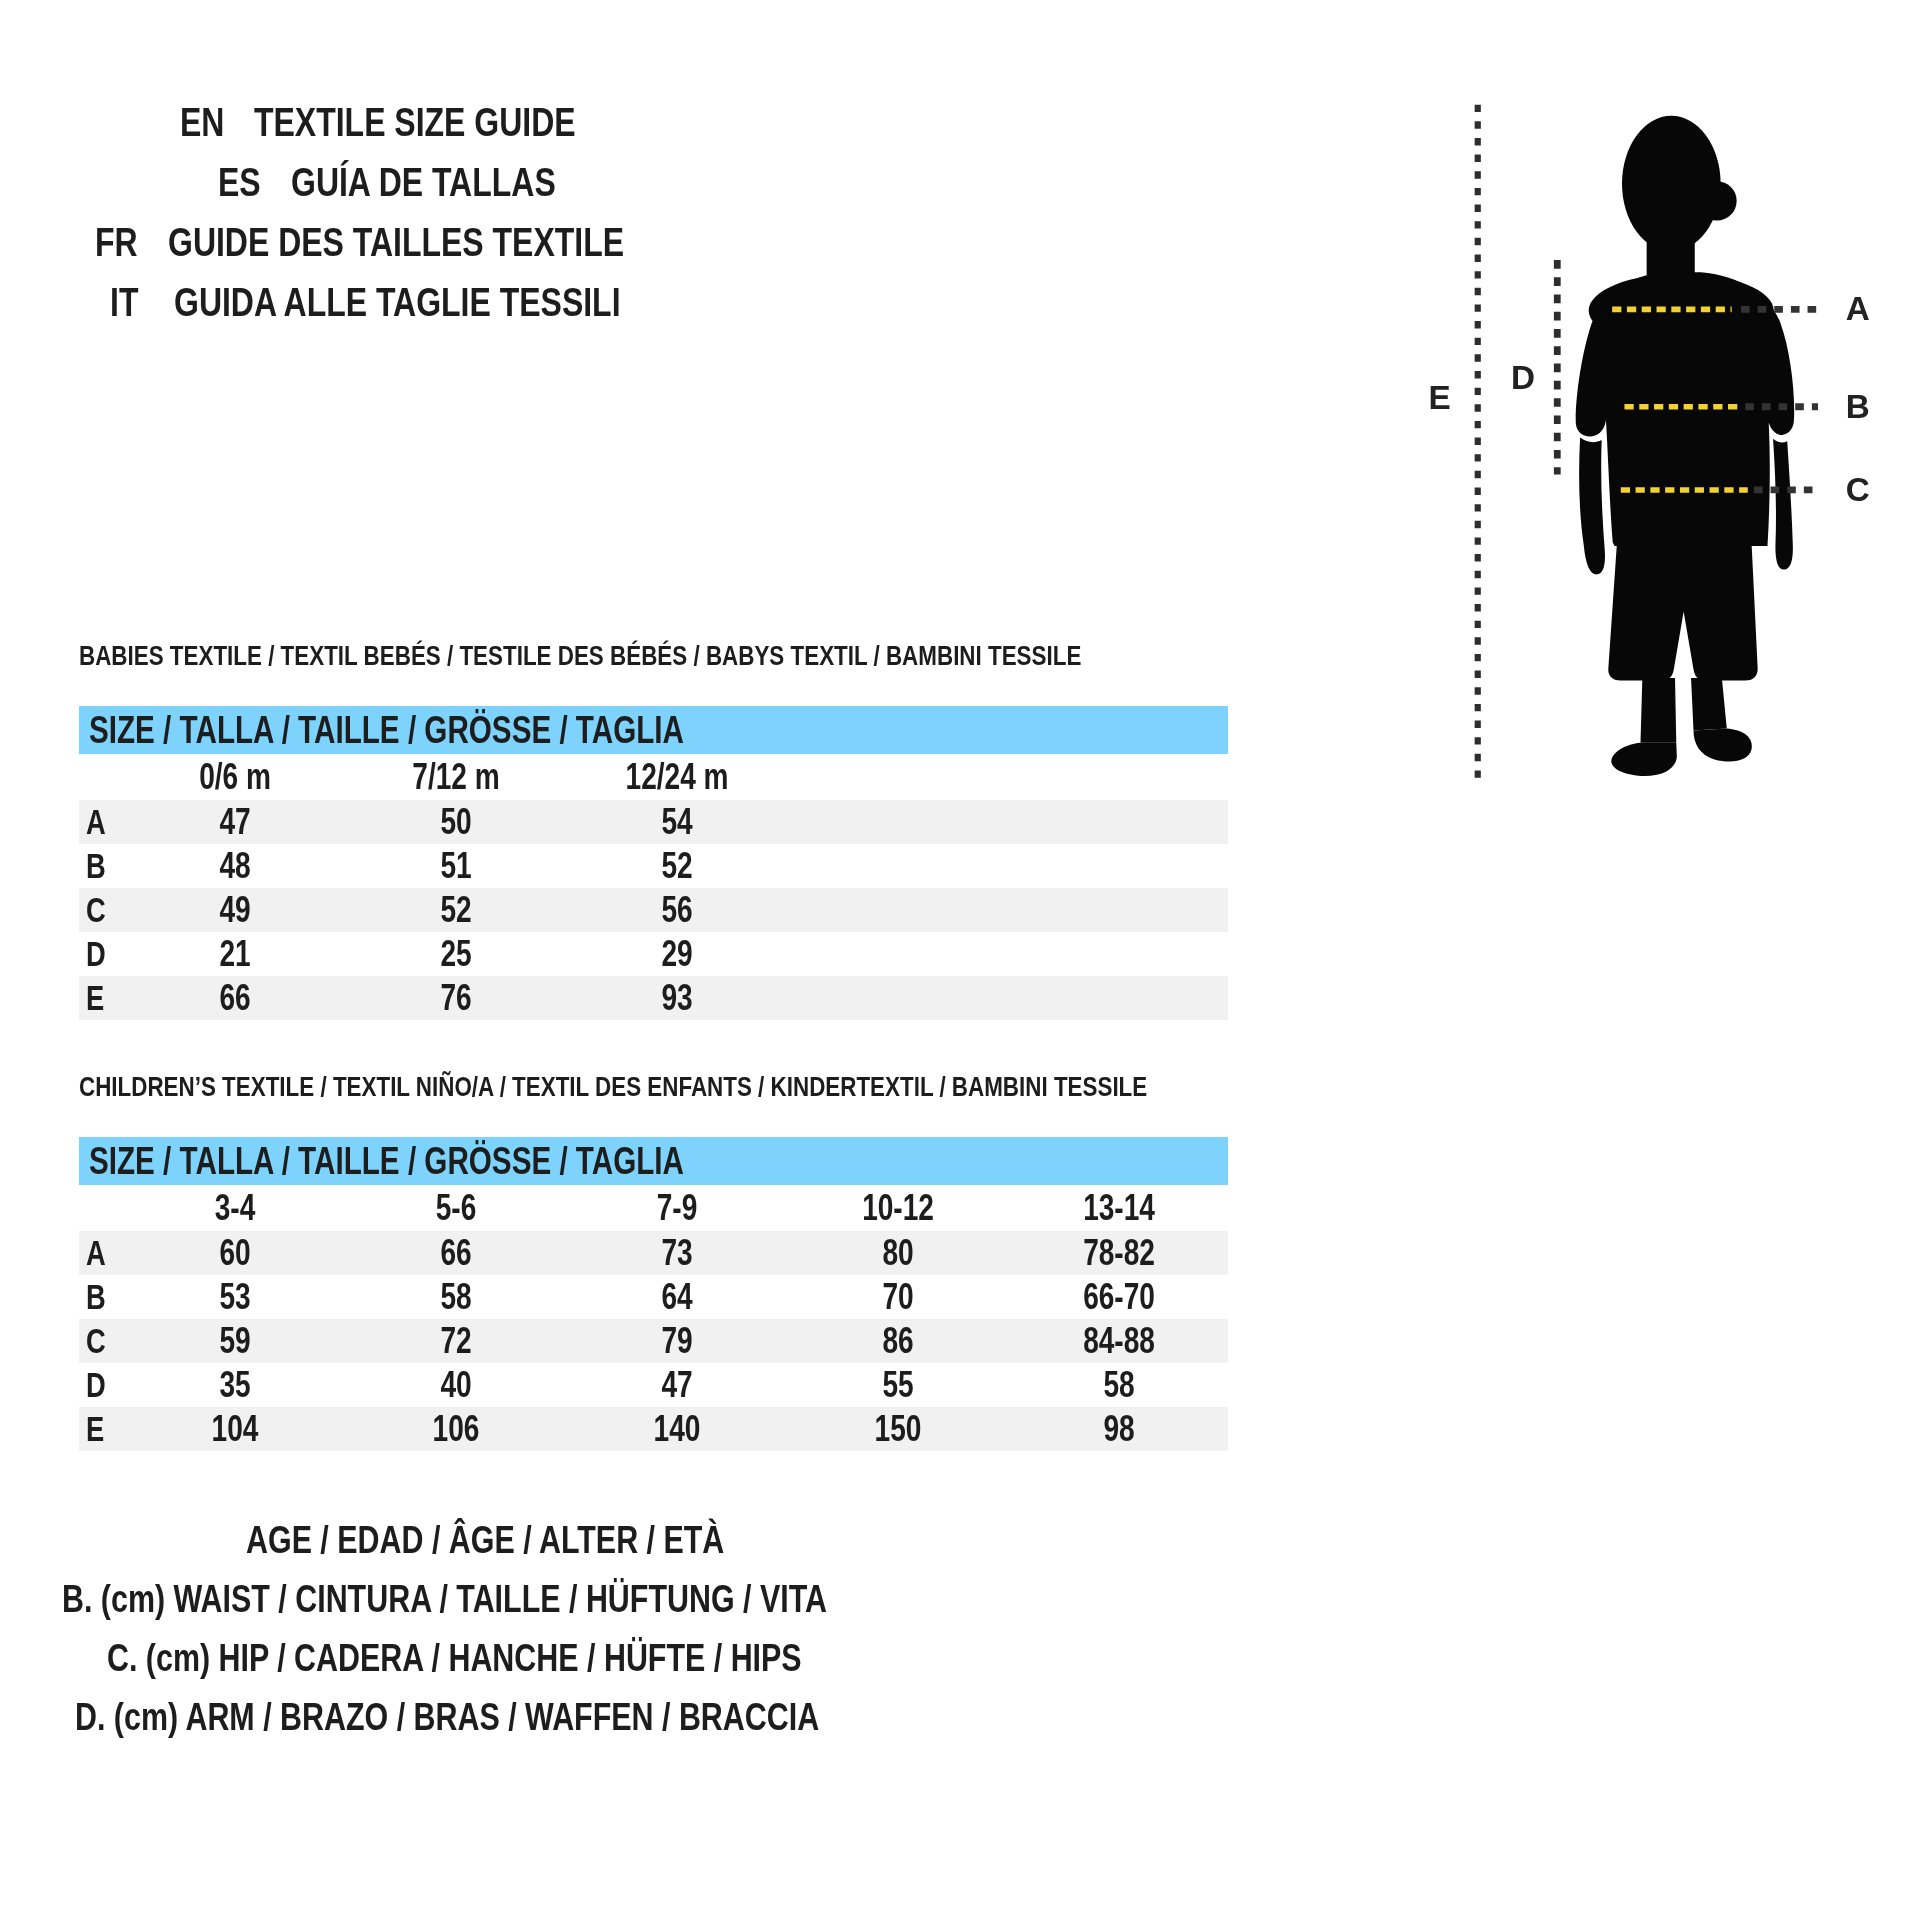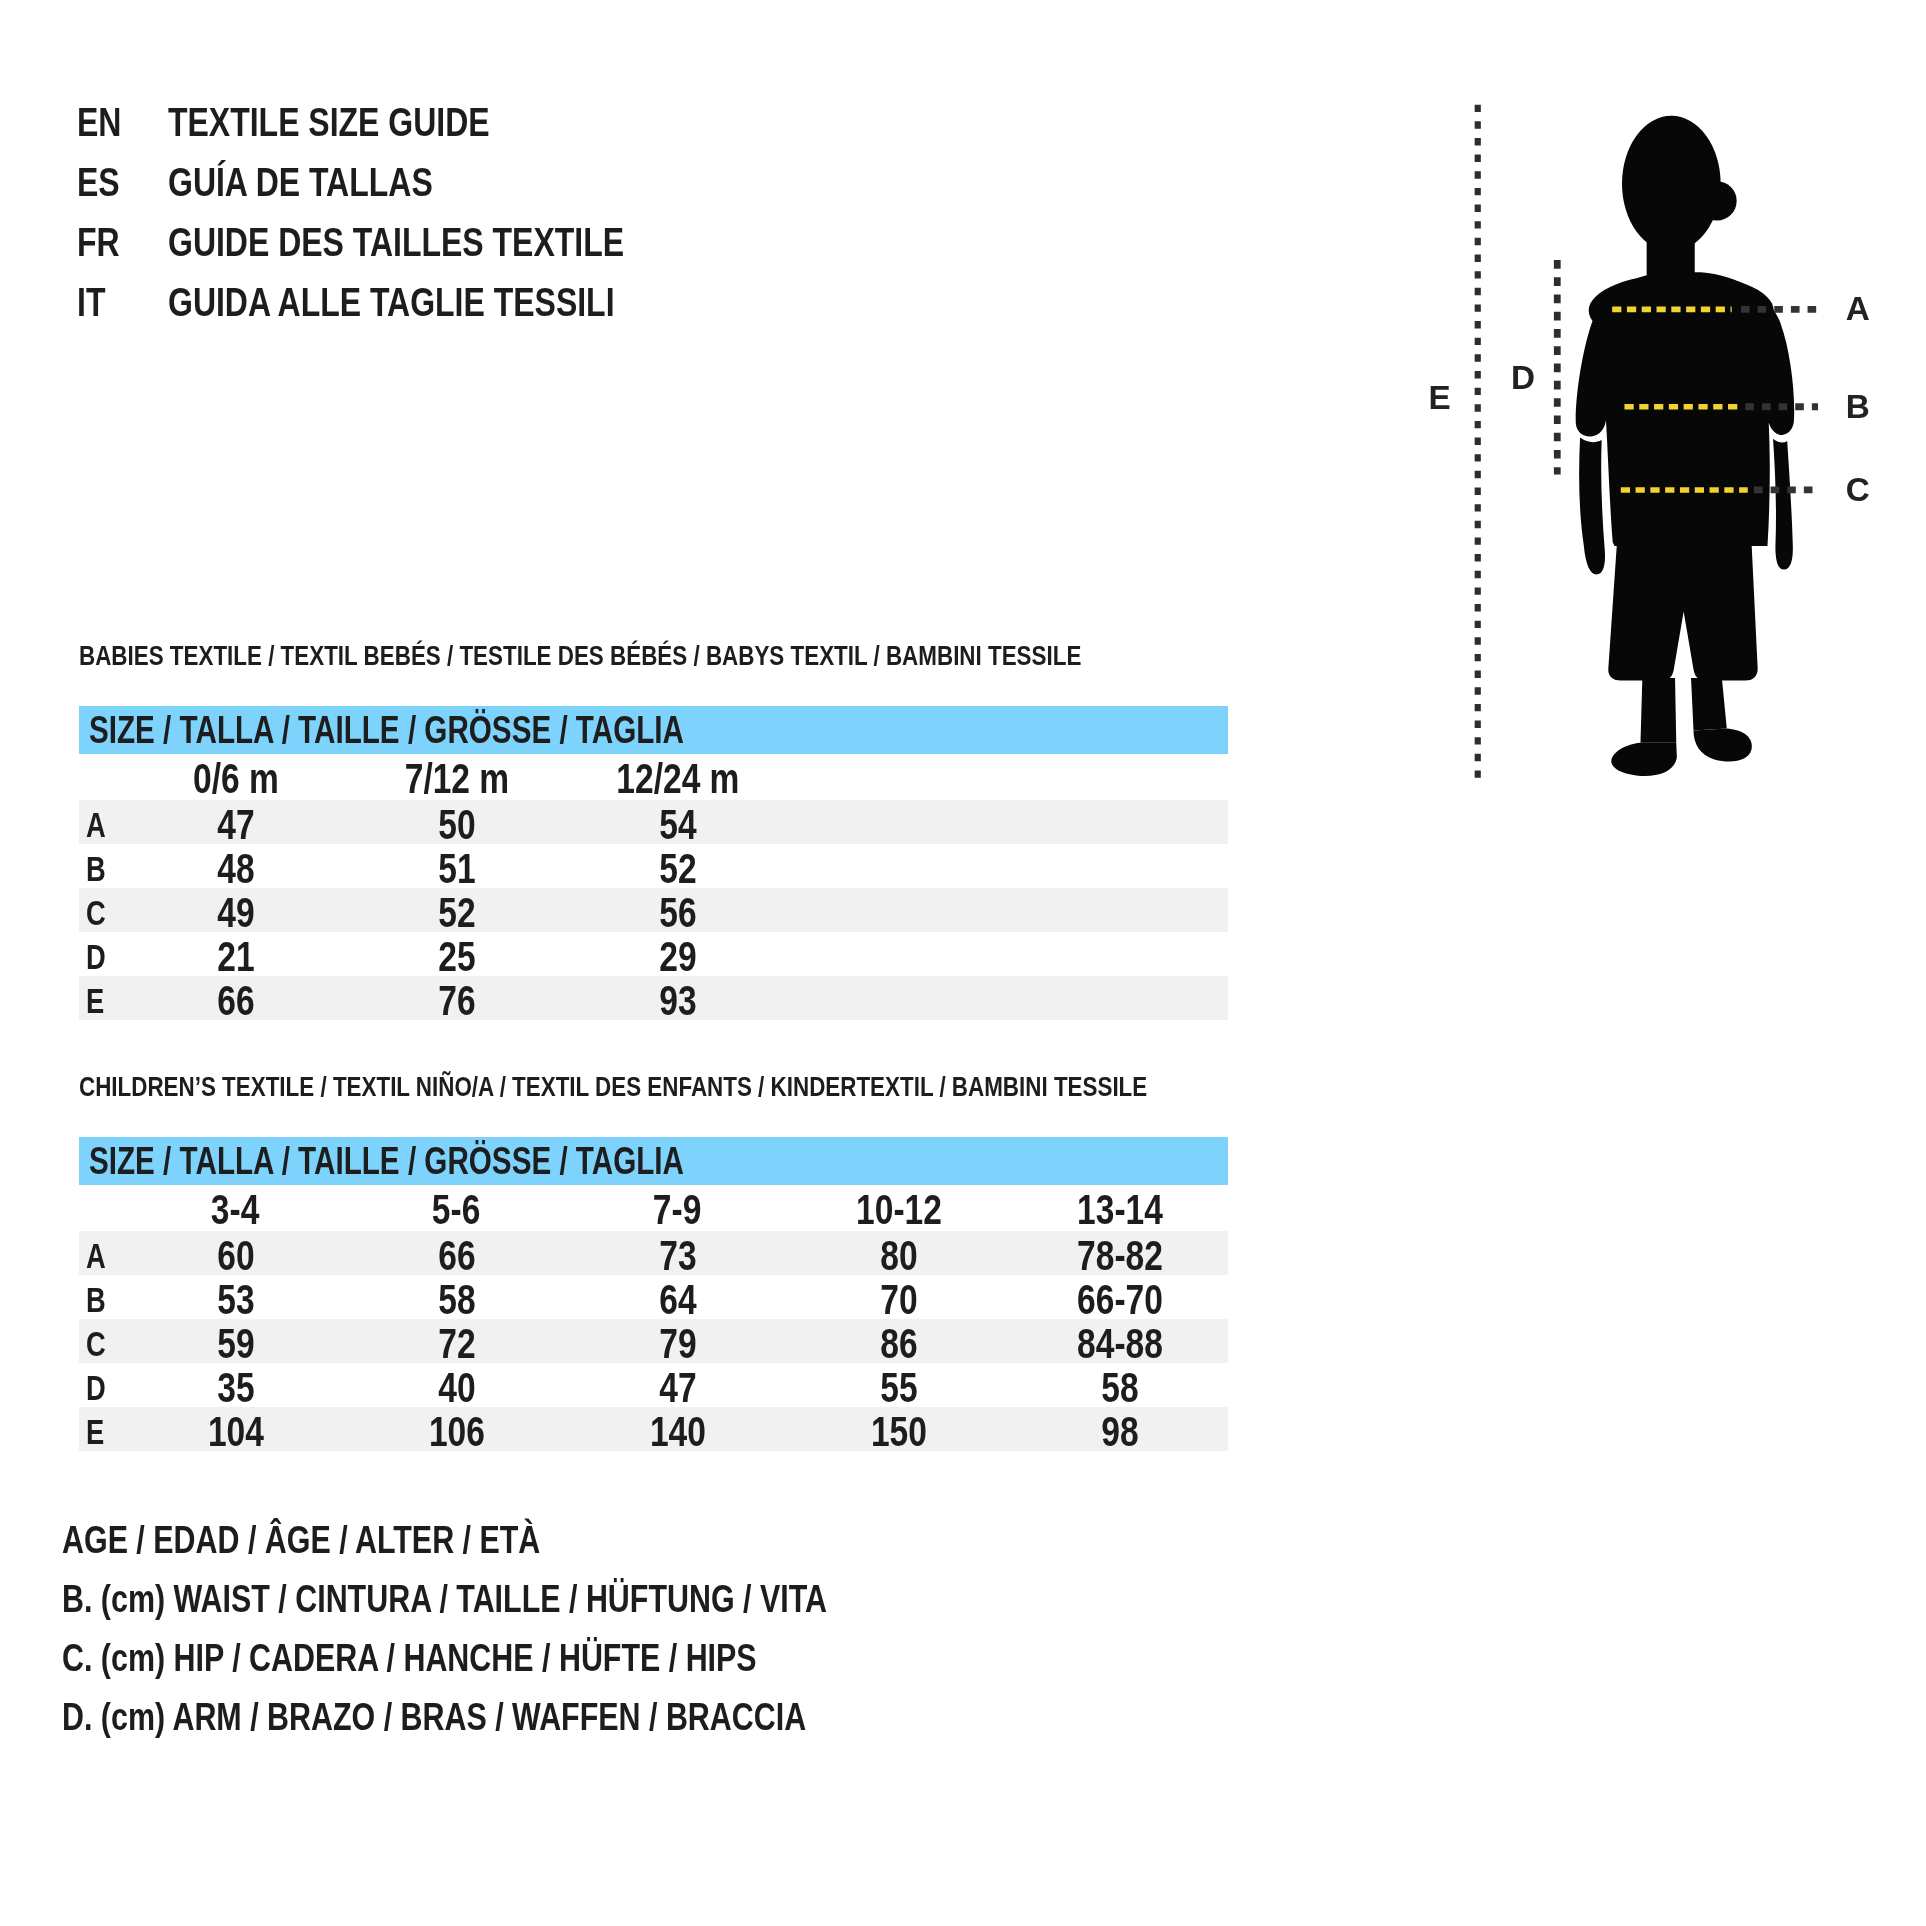--- a/index.html
+++ b/index.html
@@ -1,40 +1,41 @@
 <!DOCTYPE html>
 <html style="font-size:10px"><head>
 <meta charset="utf-8">
 <style>
   html,body{margin:0;padding:0;background:#fff;}
   #canvas{
     position:relative;width:1926px;height:1926px;background:#ffffff;overflow:hidden;
     font-family:"Liberation Sans","DejaVu Sans",sans-serif;color:#1d1d1d;
     font-weight:bold;
+    text-align:center;
   }
   
   .cx{display:inline-block;transform:scaleX(0.78);transform-origin:0 50%;white-space:nowrap;}
   .cxc{display:inline-block;transform:scaleX(0.78);transform-origin:50% 50%;white-space:nowrap;}
   
   .lang-list{position:absolute;left:77px;top:92px;}
   .lang-row{height:60px;line-height:60px;font-size:41px;}
   .lang-code{display:inline-block;width:91px;vertical-align:top;}
   .lang-title{display:inline-block;vertical-align:top;}
   
   .section-heading{position:absolute;left:79px;font-size:28px;line-height:1;}
   .section-heading .cx{transform:scaleX(0.8);}
   
   .size-table{position:absolute;left:79px;width:1149px;}
   .size-bar{height:48px;background:#7dd3fc;display:flex;align-items:center;padding-left:10px;box-sizing:border-box;font-size:38px;}
   .col-row{height:46px;display:grid;}
   .t-row{height:44px;display:grid;}
   .grid3{grid-template-columns:46px 221px 221px 221px;}
   .grid5{grid-template-columns:46px 221px 221px 221px 221px 221px;}
   .stripe{background:#f1f1f1;}
-  .cell{display:flex;align-items:center;justify-content:center;font-size:43px;}
+  .cell{display:flex;align-items:center;justify-content:center;font-size:36px;}
   .label-cell{display:flex;align-items:center;justify-content:flex-start;padding-left:7.4px;font-size:35px;}
   
   .legend{position:absolute;left:62px;top:1510px;}
   .legend-line{height:59px;line-height:59px;font-size:39px;}
   
   .figure-wrap{position:absolute;left:1405px;top:80px;width:524px;height:709px;}
 </style>
 </head>
 <body>
 

